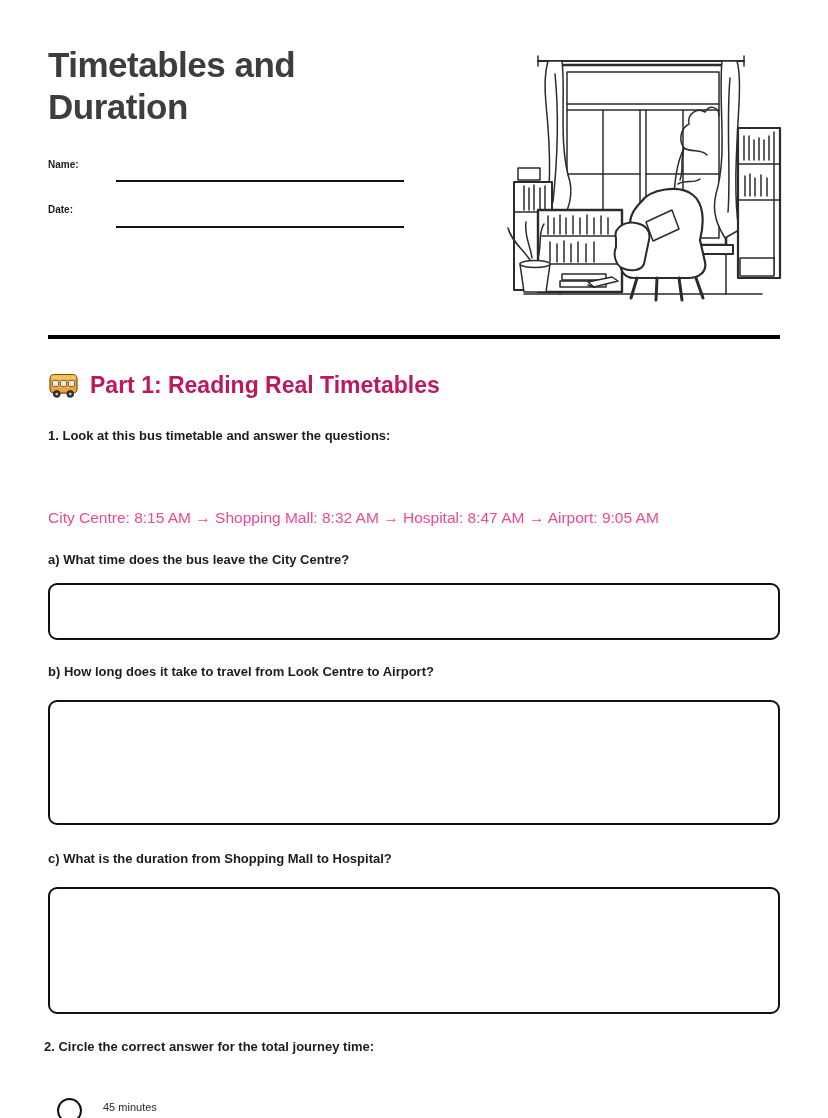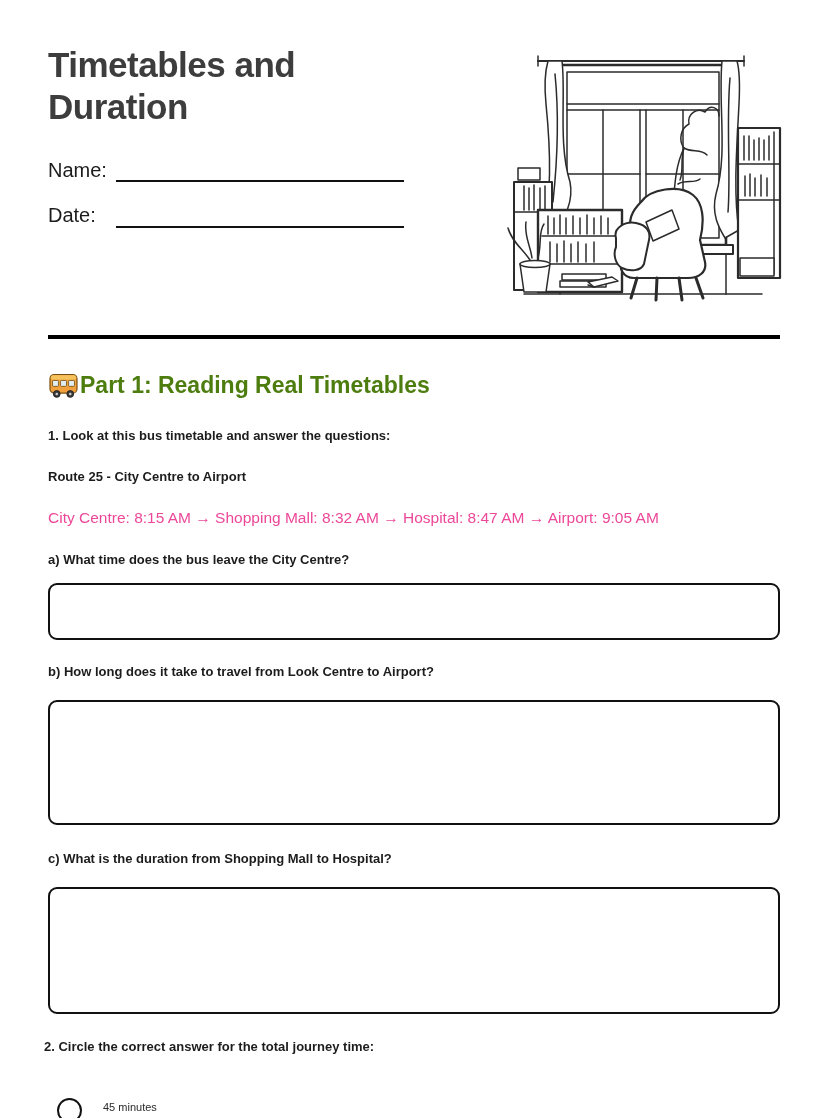--- a/index.html
+++ b/index.html
@@ -14,35 +14,35 @@
     margin:0 auto;
   }
   .abs { position:absolute; }
 
   .title {
     left:48px; top:44px; width:380px;
     font-size:35px; line-height:42px; font-weight:bold;
     color:#3d3d3d; letter-spacing:-0.5px;
   }
   .field-label {
-    font-size:20px; font-weight:normal; color:#1c1c1c;
+    font-size:10px; font-weight:bold; color:#1c1c1c;
   }
   .blank-line {
     height:2px; background:#111111;
   }
   .illustration { left:500px; top:52px; }
 
   .divider {
     left:48px; top:335px; width:732px; height:4px; background:#000000;
   }
 
   .part-heading {
     left:48px; top:372px;
-    display:flex; align-items:center; gap:1px;
-    font-size:23px; font-weight:bold; color:#4d7c0f;
+    display:flex; align-items:center; gap:11px;
+    font-size:23px; font-weight:bold; color:#be185d;
   }
   .body-bold   { font-size:13px; font-weight:bold;  color:#1c1c1c; }
   .body-normal { font-size:15.5px; font-weight:normal; color:#ec4899; }
 
   .answer-box {
     left:48px; width:732px;
     border:2px solid #111111; border-radius:9px;
     background:#ffffff;
   }
   .radio-circle {
@@ -187,21 +187,20 @@
         <circle cx="26" cy="26" r="4" fill="#3a3a3a" stroke="#1c1c1c"></circle>
         <circle cx="10" cy="26" r="1.5" fill="#cfcfcf"></circle>
         <circle cx="26" cy="26" r="1.5" fill="#cfcfcf"></circle>
       </svg>
     </span>
     <span>Part 1: Reading Real Timetables</span>
   </div>
 
   <div class="abs body-bold" style="left:48px; top:428px;">1. Look at this bus timetable and answer the questions:</div>
 
-  <div class="abs body-bold" style="left:48px; top:469px;">Route 25 - City Centre to Airport</div>
 
   <div class="abs body-normal" style="left:48px; top:509px;">City Centre: 8:15 AM → Shopping Mall: 8:32 AM → Hospital: 8:47 AM → Airport: 9:05 AM</div>
 
   <div class="abs body-bold" style="left:48px; top:552px;">a) What time does the bus leave the City Centre?</div>
   <div class="abs answer-box" style="top:583px; height:57px;"></div>
 
   <div class="abs body-bold" style="left:48px; top:664px;">b) How long does it take to travel from Look Centre to Airport?</div>
   <div class="abs answer-box" style="top:700px; height:125px;"></div>
 
   <div class="abs body-bold" style="left:48px; top:851px;">c) What is the duration from Shopping Mall to Hospital?</div>

